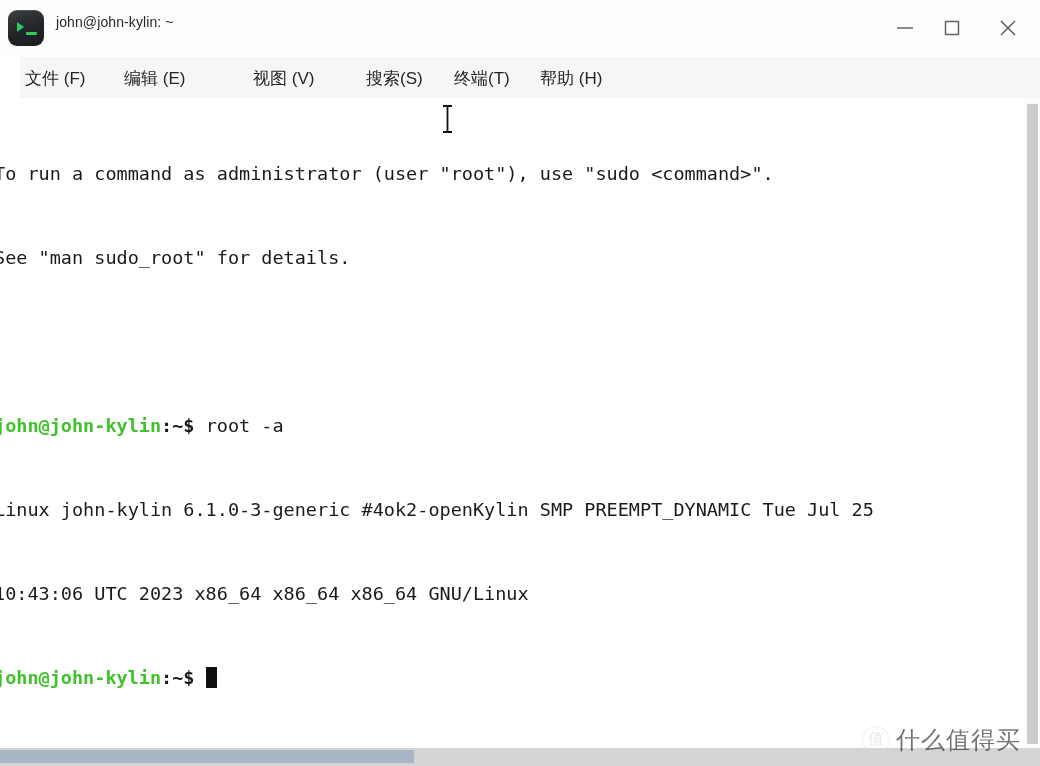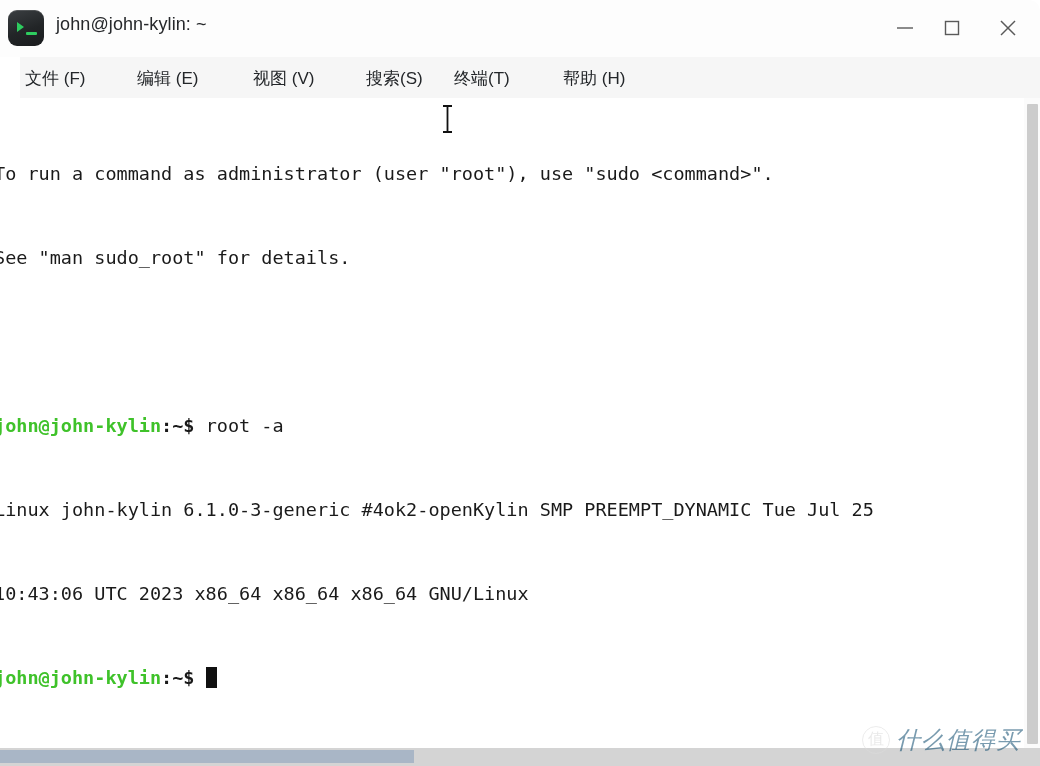--- a/index.html
+++ b/index.html
@@ -53,21 +53,21 @@
   .app-icon .bar {
     position: absolute;
     left: 18px; top: 22px;
     width: 11px; height: 3px;
     background: #2ecc5f;
     border-radius: 1px;
   }
   .title-text {
     position: absolute;
     left: 56px; top: 14px;
-    font-size: 18px;
+    font-size: 14px;
     color: #26282b;
     letter-spacing: 0.1px;
     white-space: nowrap;
   }
 
   .winbtn {
     position: absolute;
     top: 8px;
     width: 42px; height: 40px;
     cursor: default;
@@ -178,25 +178,24 @@
     border: 1.6px solid #dcdcdc;
     border-radius: 50%;
     color: #d8d8d8;
     font-size: 16px;
     line-height: 24px;
     text-align: center;
     font-family: "DejaVu Sans", sans-serif;
   }
   .wm-text {
     font-size: 24px;
-    color: #0c4a6e;
+    color: #000000;
     letter-spacing: 1px;
     white-space: nowrap;
     font-family: "DejaVu Sans", sans-serif;
-    font-style: italic;
   }
 </style>
 </head>
 <body>
 
 <div class="window">
 
   <div class="titlebar">
     <div class="app-icon">
       <div class="chev"></div>
@@ -217,25 +216,25 @@
     <div class="winbtn btn-close">
       <svg width="20" height="18" viewBox="0 0 20 18">
         <line x1="3" y1="2" x2="17" y2="16" stroke="#5a5a5a" stroke-width="1.5"></line>
         <line x1="17" y1="2" x2="3" y2="16" stroke="#5a5a5a" stroke-width="1.5"></line>
       </svg>
     </div>
   </div>
 
   <div class="menubar">
     <div class="menu-item" style="left:2px">文件 (F)</div>
-    <div class="menu-item" style="left:114px">编辑 (E)</div>
+    <div class="menu-item" style="left:101px">编辑 (E)</div>
     <div class="menu-item" style="left:230px">视图 (V)</div>
     <div class="menu-item" style="left:343px">搜索(S)</div>
     <div class="menu-item" style="left:431px">终端(T)</div>
-    <div class="menu-item" style="left:540px">帮助 (H)</div>
+    <div class="menu-item" style="left:517px">帮助 (H)</div>
   </div>
 
   <div class="terminal">
     <div class="term-inner">
       <div class="term-line"><span>To run a command as administrator (user "root"), use "sudo &lt;command&gt;".</span></div>
       <div class="term-line"><span>See "man sudo_root" for details.</span></div>
       <div class="term-line">&nbsp;</div>
       <div class="term-line"><span class="gr">john@john-kylin</span><span class="bl">:~$</span><span> root -a</span></div>
       <div class="term-line"><span>Linux john-kylin 6.1.0-3-generic #4ok2-openKylin SMP PREEMPT_DYNAMIC Tue Jul 25</span></div>
       <div class="term-line"><span>10:43:06 UTC 2023 x86_64 x86_64 x86_64 GNU/Linux</span></div>

